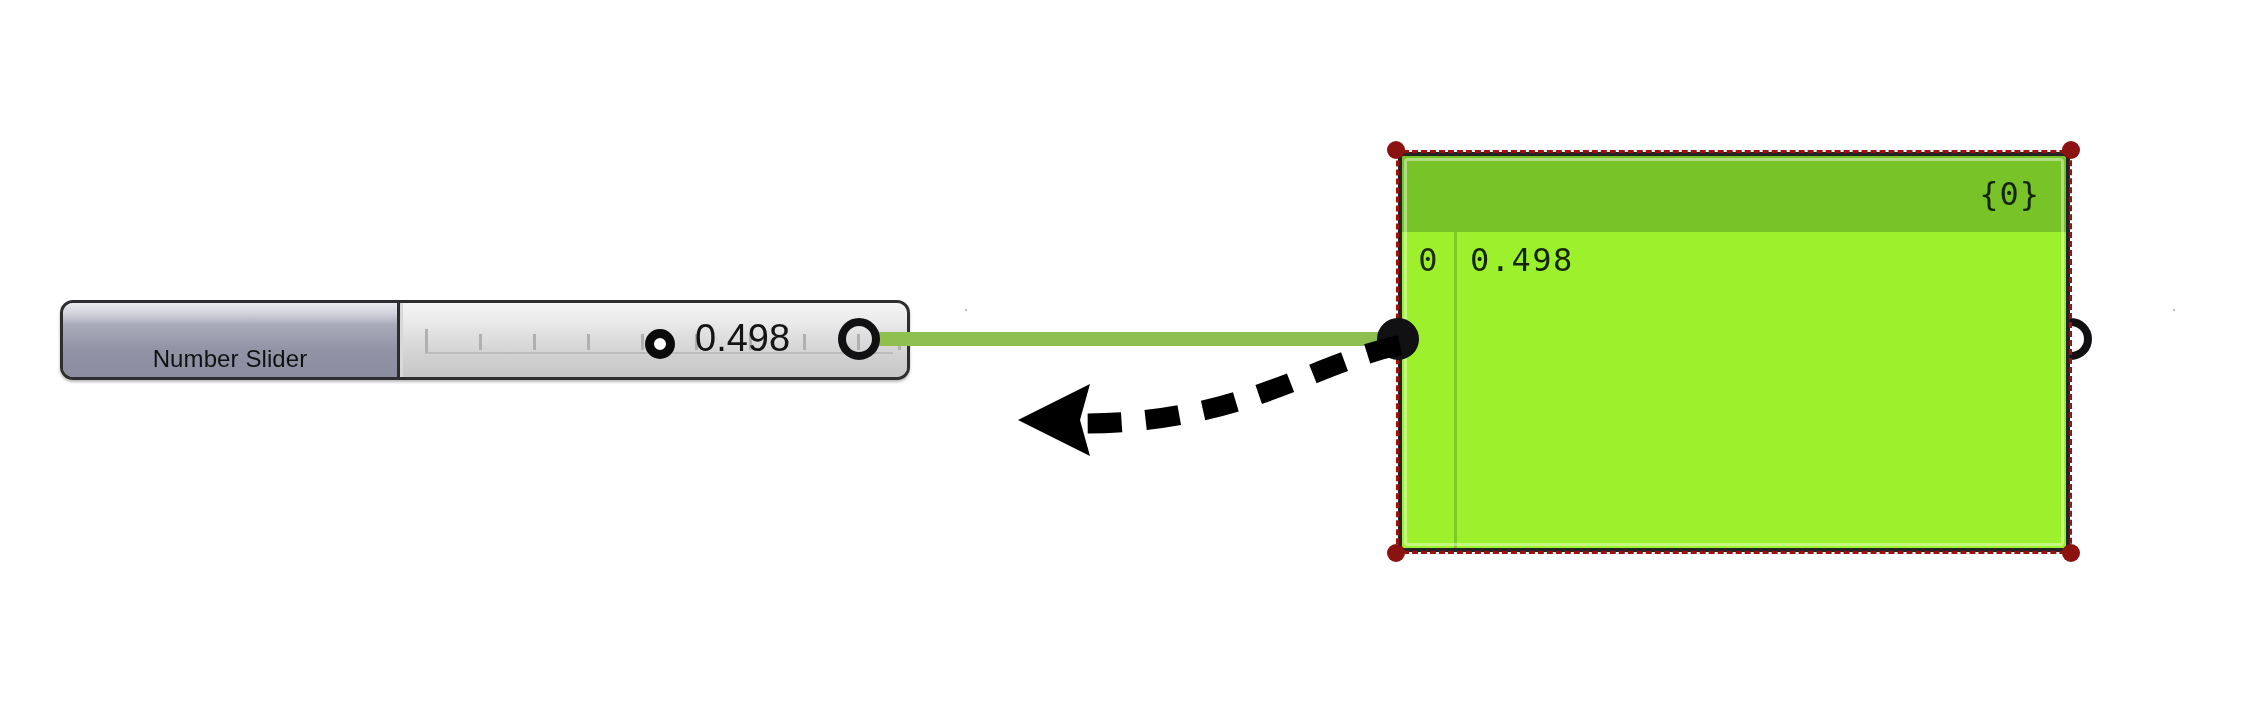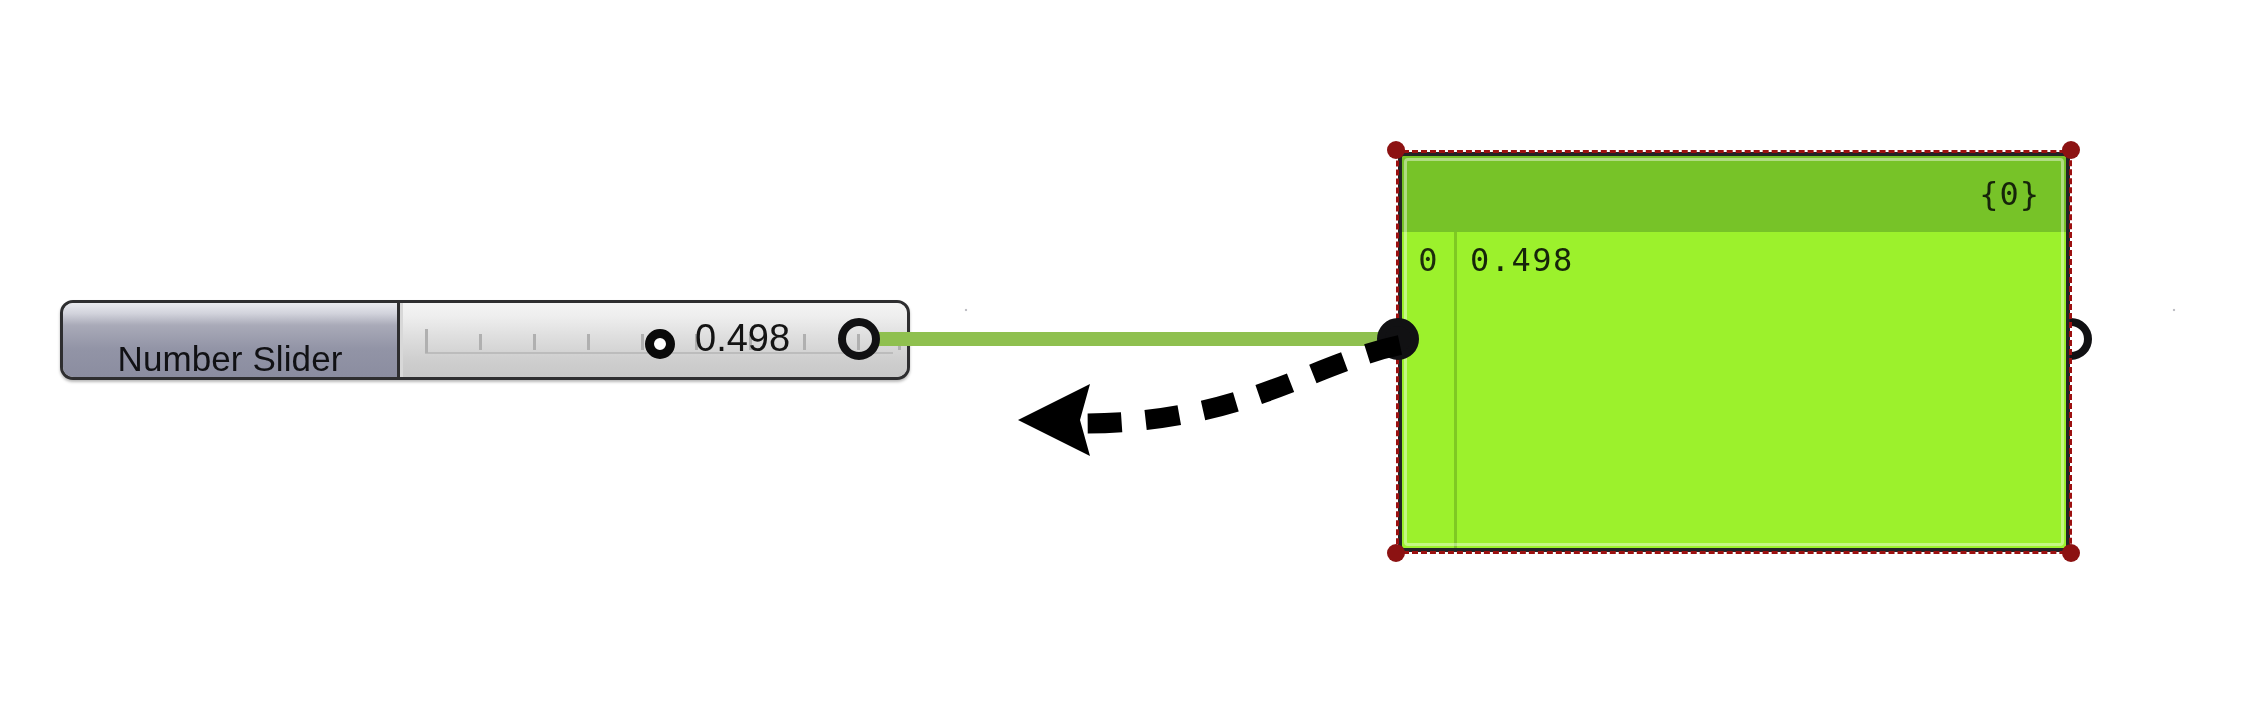--- a/index.html
+++ b/index.html
@@ -50,21 +50,21 @@
         #a9aab8 30%,
         #9294a6 62%,
         #8b8da0 100%);
     border-right: 3px solid #2e2e30;
     box-sizing: border-box;
     display: flex;
     align-items: center;
     justify-content: center;
   }
   .slider-label-text {
-    font-size: 35px;
+    font-size: 24px;
     color: #111114;
     letter-spacing: 0.1px;
     white-space: nowrap;
     margin-top: 38px;
   }
   .slider-track-pane {
     position: absolute;
     left: 340px;
     top: 0;
     right: 0;

